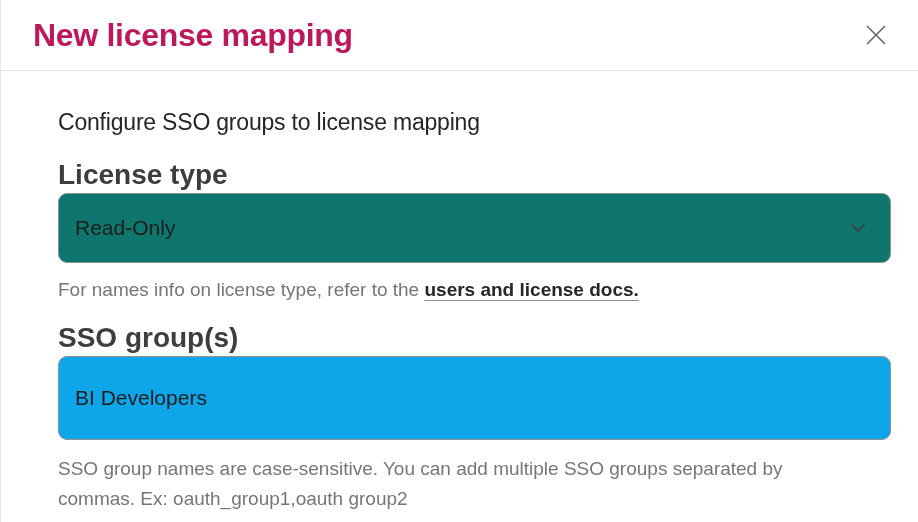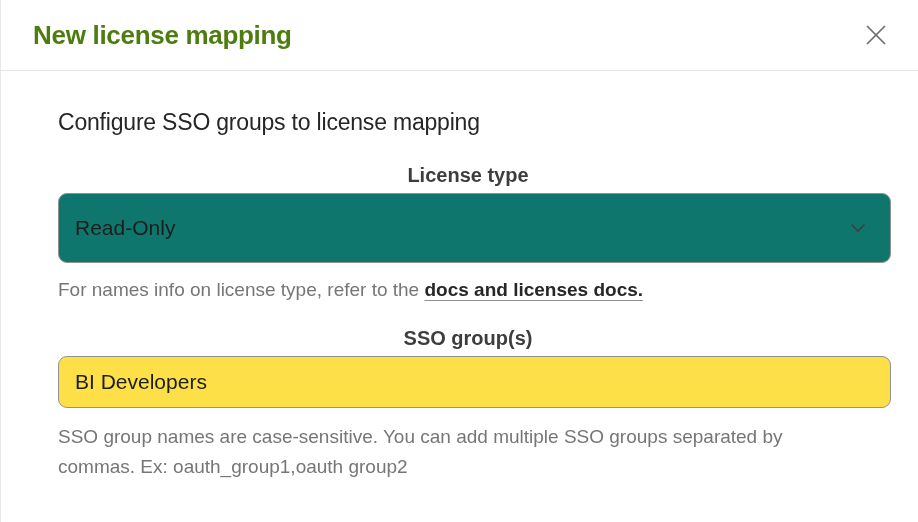--- a/index.html
+++ b/index.html
@@ -17,24 +17,24 @@
   }
   .modal-header {
     height: 71px;
     display: flex;
     align-items: center;
     justify-content: space-between;
     padding: 0 26px 0 32px;
     border-bottom: 1px solid #e8e8e8;
   }
   .modal-title {
-    font-size: 26px;
+    font-size: 32px;
     font-weight: 700;
     letter-spacing: -0.3px;
-    color: #4d7c0f;
+    color: #be185d;
   }
   .close-btn {
     background: none;
     border: none;
     cursor: pointer;
     width: 32px;
     height: 32px;
     display: flex;
     align-items: center;
     justify-content: center;
@@ -45,25 +45,24 @@
   }
   .section-heading {
     margin-top: 37px;
     font-size: 23px;
     font-weight: 400;
     letter-spacing: -0.2px;
     color: #262626;
     line-height: 28px;
   }
   .field-label {
-    font-size: 20px;
+    font-size: 28px;
     font-weight: 600;
     color: #3d3d3d;
     line-height: 24px;
-    text-align: center;
   }
   .label-license { margin-top: 27px; }
   .label-sso { margin-top: 23px; }
   .select-box {
     margin-top: 6px;
     width: 833px;
     height: 70px;
     border: 1px solid #929292;
     border-radius: 9px;
     background: #0f766e;
@@ -73,24 +72,24 @@
     padding: 0 24px 0 16px;
     cursor: pointer;
   }
   .select-value {
     font-size: 21px;
     color: #1d1d1d;
   }
   .text-input {
     margin-top: 6px;
     width: 833px;
-    height: 52px;
+    height: 84px;
     border: 1px solid #929292;
     border-radius: 9px;
-    background: #fde047;
+    background: #0ea5e9;
     padding: 0 16px;
     font-family: "Liberation Sans", "DejaVu Sans", sans-serif;
     font-size: 21px;
     color: #1d1d1d;
     outline: none;
   }
   .helper {
     margin-top: 14px;
     font-size: 19px;
     color: #767676;
@@ -136,21 +135,21 @@
     <div class="select-box" role="combobox" aria-expanded="false">
       <span class="select-value">Read-Only</span>
       <span>
         <svg class="icon-svg" width="16" height="10" viewBox="0 0 16 10">
           <polyline points="1.5,1.5 8,8 14.5,1.5" fill="none" stroke="#3f3f3f" stroke-width="1.7"></polyline>
         </svg>
       </span>
     </div>
 
     <div class="helper">
-      <span>For names info on license type, refer to the </span><a class="helper-link">docs and licenses docs.</a>
+      <span>For names info on license type, refer to the </span><a class="helper-link">users and license docs.</a>
     </div>
 
     <div class="field-label label-sso">SSO group(s)</div>
 
     <input class="text-input" type="text" value="BI Developers" style="">
 
     <div class="helper helper-sso">SSO group names are case-sensitive. You can add multiple SSO groups separated by commas. Ex: oauth_group1,oauth group2</div>
 
   </div>
 </div>

